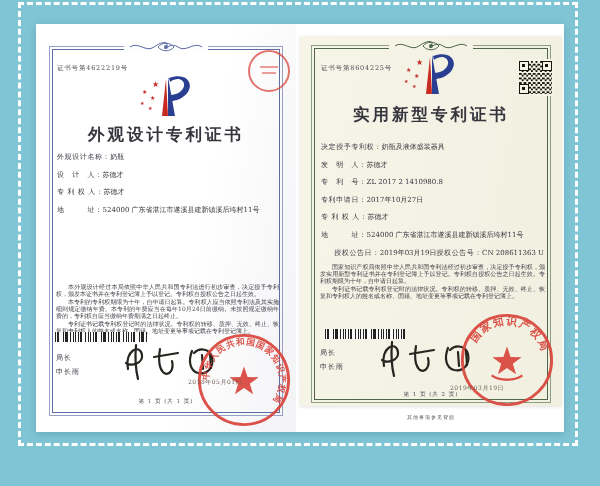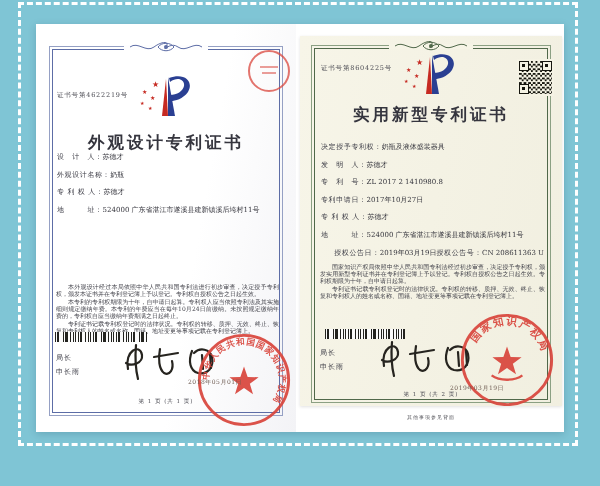--- a/index.html
+++ b/index.html
@@ -29,37 +29,37 @@
   }
   .frame{position:absolute;}
   .frame .inner{position:absolute;left:2px;top:2px;right:2px;bottom:2px;}
   .cert-left .frame{left:13px;top:22px;width:232px;height:368px;border:1px solid #95a0c4;}
   .cert-left .frame .inner{border:1.5px solid #5d6da6;}
   .cert-right .frame{left:11px;top:9px;width:238px;height:356px;border:1px solid #8ba083;}
   .cert-right .frame .inner{border:1.5px solid #50684a;}
   .ornament{position:absolute;top:-8px;left:50%;transform:translateX(-50%);}
   .ornament rect{opacity:1;}
   .cert-no{position:absolute;font-size:6.5px;letter-spacing:.8px;color:#4a4a52;}
-  .cert-left .cert-no{left:21px;top:40px;margin-top:27px;}
+  .cert-left .cert-no{left:21px;top:40px;}
   .cert-right .cert-no{left:21px;top:28px;}
   .logo{position:absolute;width:58px;height:46px;}
   .cert-left .logo{left:102px;top:50px;}
   .cert-right .logo{left:102px;top:16px;}
   .agency-seal{position:absolute;left:210px;top:24px;width:46px;height:46px;}
   .qr{position:absolute;left:219px;top:25px;width:33px;height:33px;background:
       conic-gradient(#16160f 25%,#f5f3e4 0 50%,#16160f 0 75%,#f5f3e4 0) 0 0/4.6px 4.6px;
       outline:2px solid #f5f3e4;}
   .qr .finder{position:absolute;width:8px;height:8px;border:1.8px solid #16160f;background:#f5f3e4;}
   .qr .finder::after{content:"";position:absolute;left:1.6px;top:1.6px;width:3.2px;height:3.2px;background:#16160f;}
   .qr .f-tl{left:0;top:0;} .qr .f-tr{right:0;top:0;} .qr .f-bl{left:0;bottom:0;}
   .cert-title{
     position:absolute;left:0;width:100%;text-align:center;margin:0;
     font-size:16.5px;font-weight:700;letter-spacing:3px;color:#35353e;
   }
-  .cert-left .cert-title{top:108px;}
+  .cert-left .cert-title{top:100px;}
   .cert-right .cert-title{top:68px;}
   .fields{position:absolute;left:21px;right:18px;}
   .cert-left .fields{top:128px;}
   .cert-right .fields{top:106px;}
   .frow{height:17.6px;font-size:7px;white-space:nowrap;}
   .flabel{letter-spacing:.6px;color:#3a3a44;}
   .fvalue{color:#34343c;}
   .grant-row{display:flex;justify-content:flex-end;}
   .paras{position:absolute;left:20px;right:17px;font-size:6px;line-height:1.16;text-align:justify;color:#44444c;}
   .cert-left .paras{top:260px;}
@@ -126,22 +126,22 @@
       <circle cx="23" cy="23" r="20" fill="none" stroke="#d9453c" stroke-width="2" opacity=".75"></circle>
       <g stroke="#d9453c" stroke-width="1.6" opacity=".65">
         <line x1="14" y1="19" x2="32" y2="19"></line>
         <line x1="16" y1="25" x2="30" y2="25"></line>
       </g>
     </svg>
 
     <h1 class="cert-title">外观设计专利证书</h1>
 
     <div class="fields">
+      <div class="frow"><span class="flabel">外观设计名称：</span><span class="fvalue">奶瓶</span></div>
       <div class="frow"><span class="flabel">设　计　人：</span><span class="fvalue">苏德才</span></div>
-      <div class="frow"><span class="flabel">外观设计名称：</span><span class="fvalue">奶瓶</span></div>
       <div class="frow"><span class="flabel">专 利 权 人：</span><span class="fvalue">苏德才</span></div>
       <div class="frow"><span class="flabel">地　　　址：</span><span class="fvalue">524000 广东省湛江市遂溪县建新镇溪后垮村11号</span></div>
     </div>
 
     <div class="paras">
       <p>本外观设计经过本局依照中华人民共和国专利法进行初步审查，决定授予专利权，颁发本证书并在专利登记簿上予以登记。专利权自授权公告之日起生效。</p>
       <p>本专利的专利权期限为十年，自申请日起算。专利权人应当依照专利法及其实施细则规定缴纳年费。本专利的年费应当在每年10月24日前缴纳。未按照规定缴纳年费的，专利权自应当缴纳年费期满之日起终止。</p>
       <p>专利证书记载专利权登记时的法律状况。专利权的转移、质押、无效、终止、恢复和专利权人的姓名或名称、国籍、地址变更等事项记载在专利登记簿上。</p>
     </div>
 

